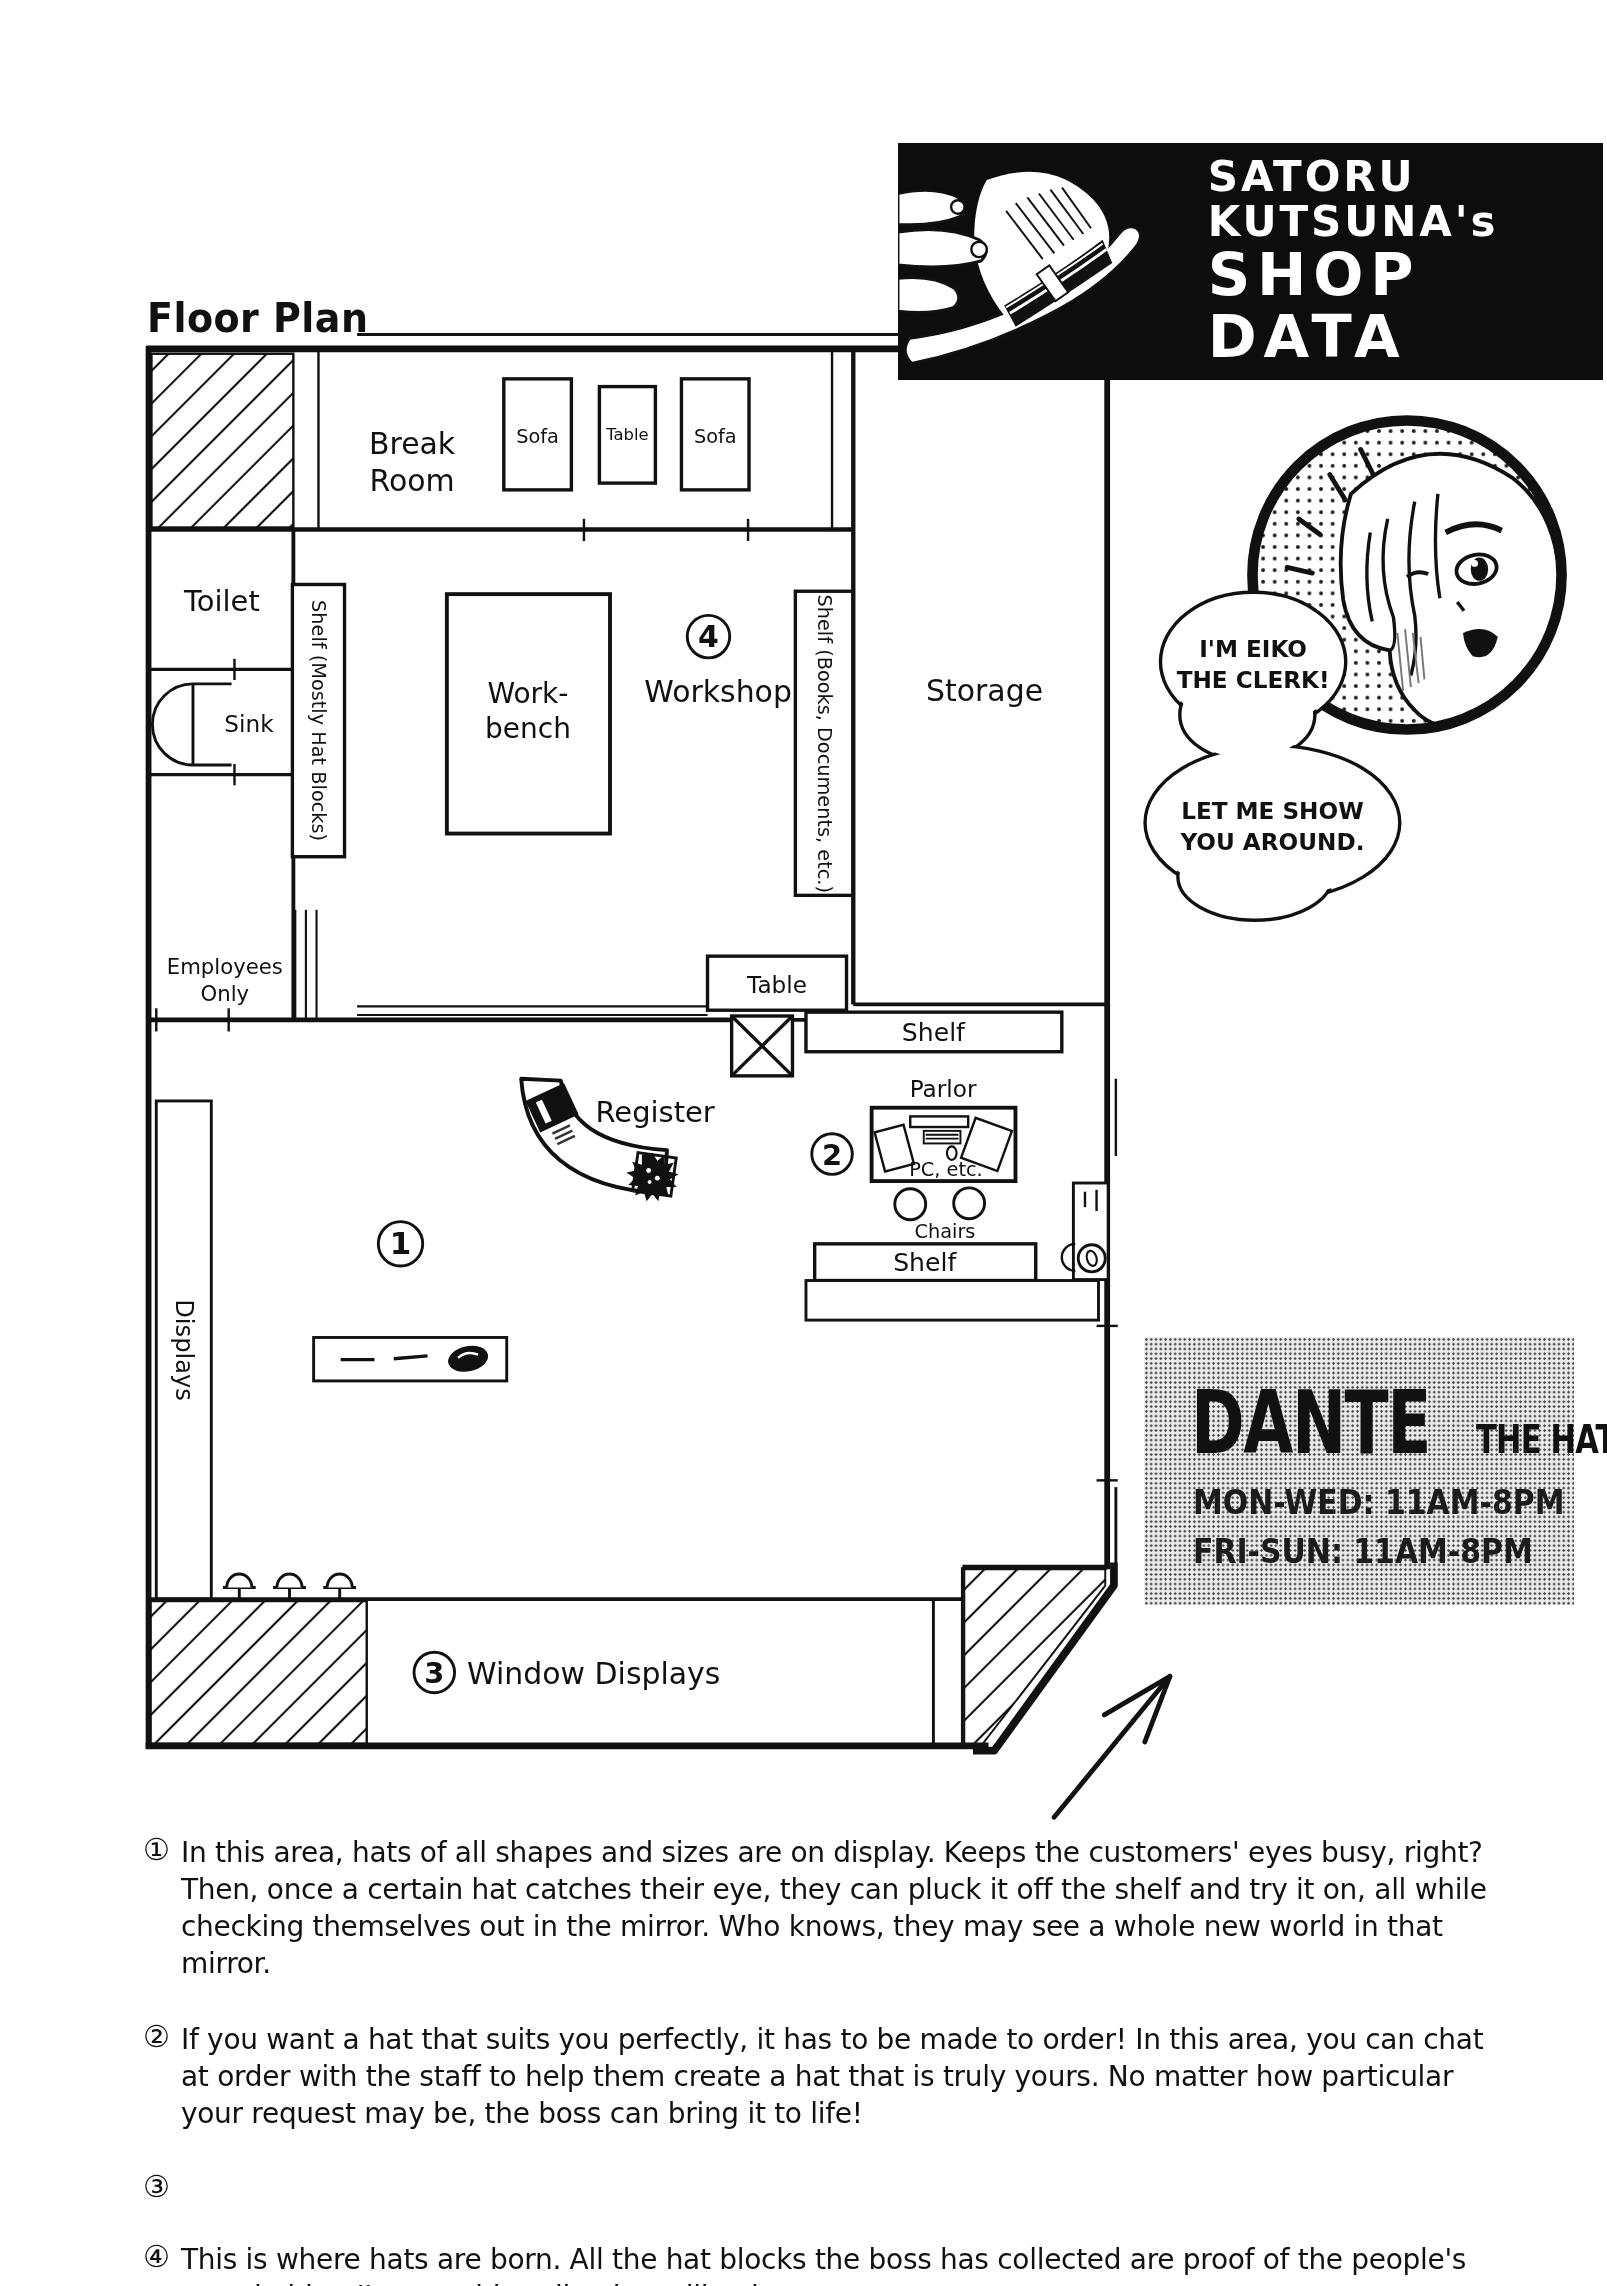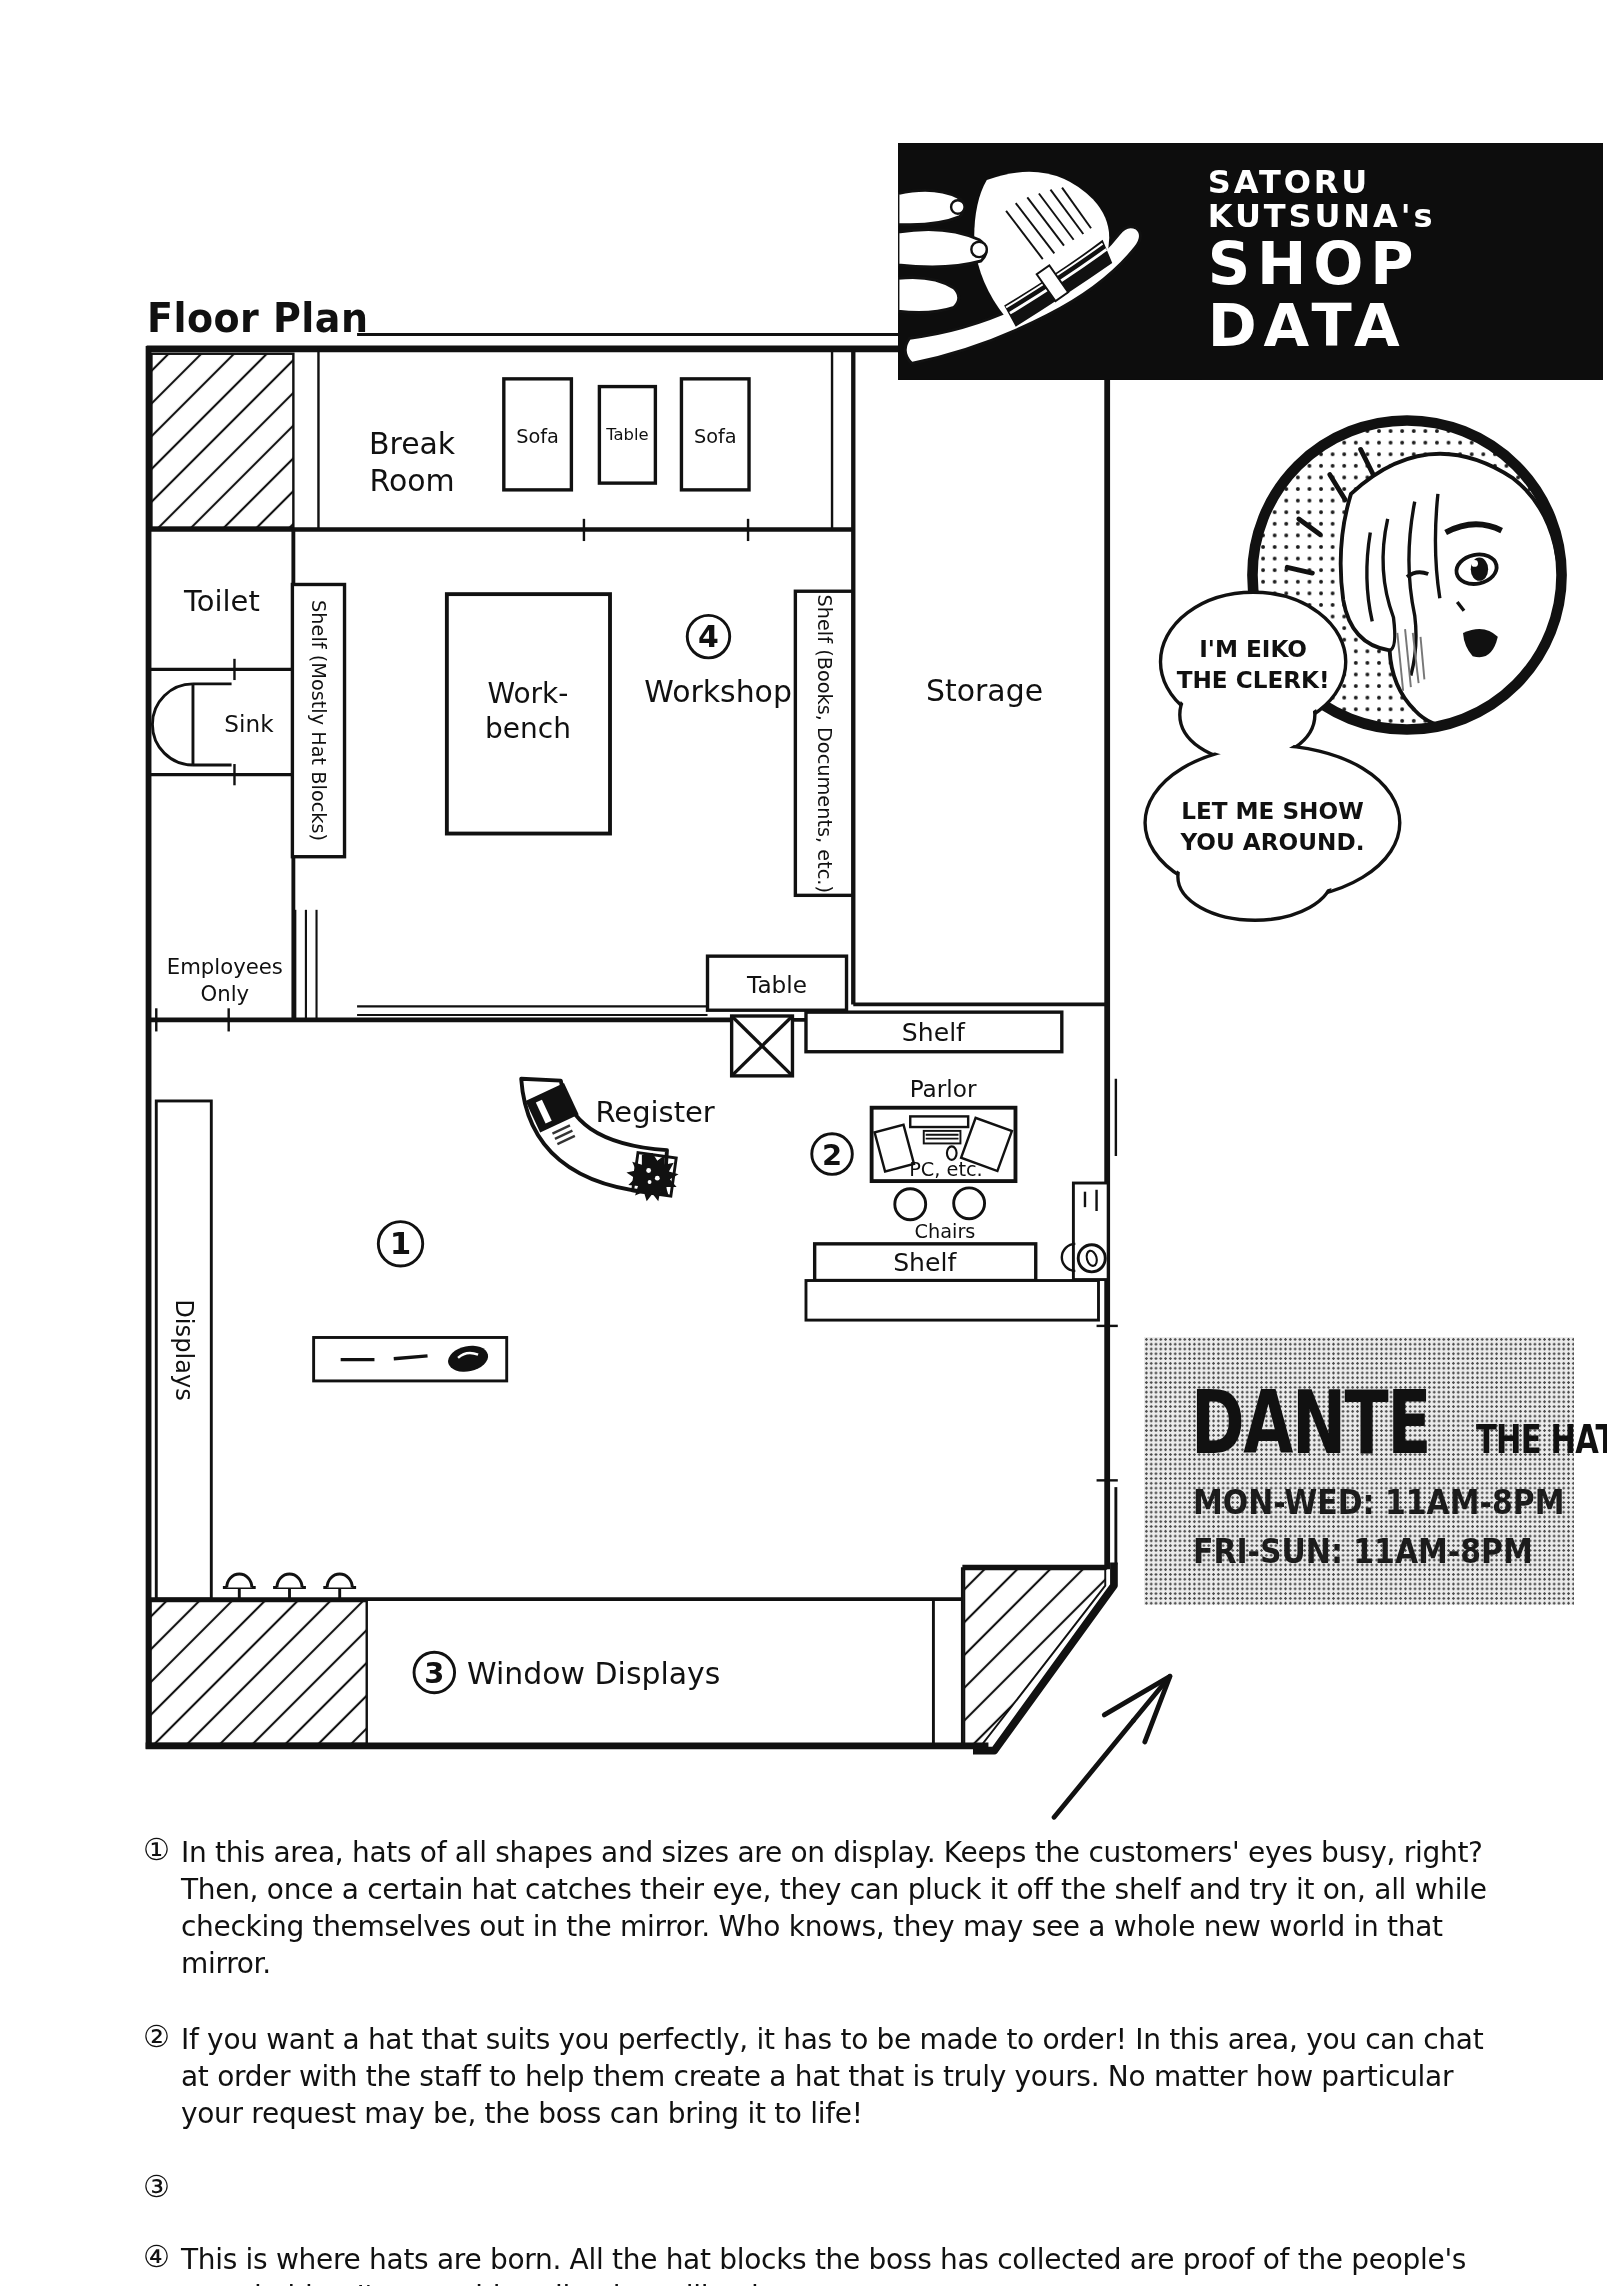--- a/index.html
+++ b/index.html
@@ -13,21 +13,21 @@
     left:147px;top:295px;font-size:40px;font-weight:800;letter-spacing:0.5px;
     font-family:"DejaVu Sans",sans-serif;transform:scaleX(.95);transform-origin:left;
   }
   
   #banner{
     left:898px;top:143px;width:705px;height:237px;background:#0d0d0d;
     display:flex;align-items:center;
   }
   #banner .art{width:304px;height:237px;flex:0 0 auto;}
   #banner .txt{flex:1;text-align:left;color:#fff;padding-left:5.8px;line-height:1.05;}
-  #banner .owner{font-size:32px;letter-spacing:2.9px;font-weight:600;}
+  #banner .owner{font-size:42px;letter-spacing:2.9px;font-weight:600;}
   #banner .shopdata{font-size:59px;letter-spacing:6.8px;font-weight:700;margin-top:0;}
   
   #plan{left:135px;top:319px;}
   svg text{font-family:"DejaVu Sans",sans-serif;fill:#111;}
   
   #portrait{left:1237px;top:405px;}
   #bubbles{left:1139px;top:570px;}
   
   #shop-card{
     left:1144px;top:1337px;width:430px;height:268px;

